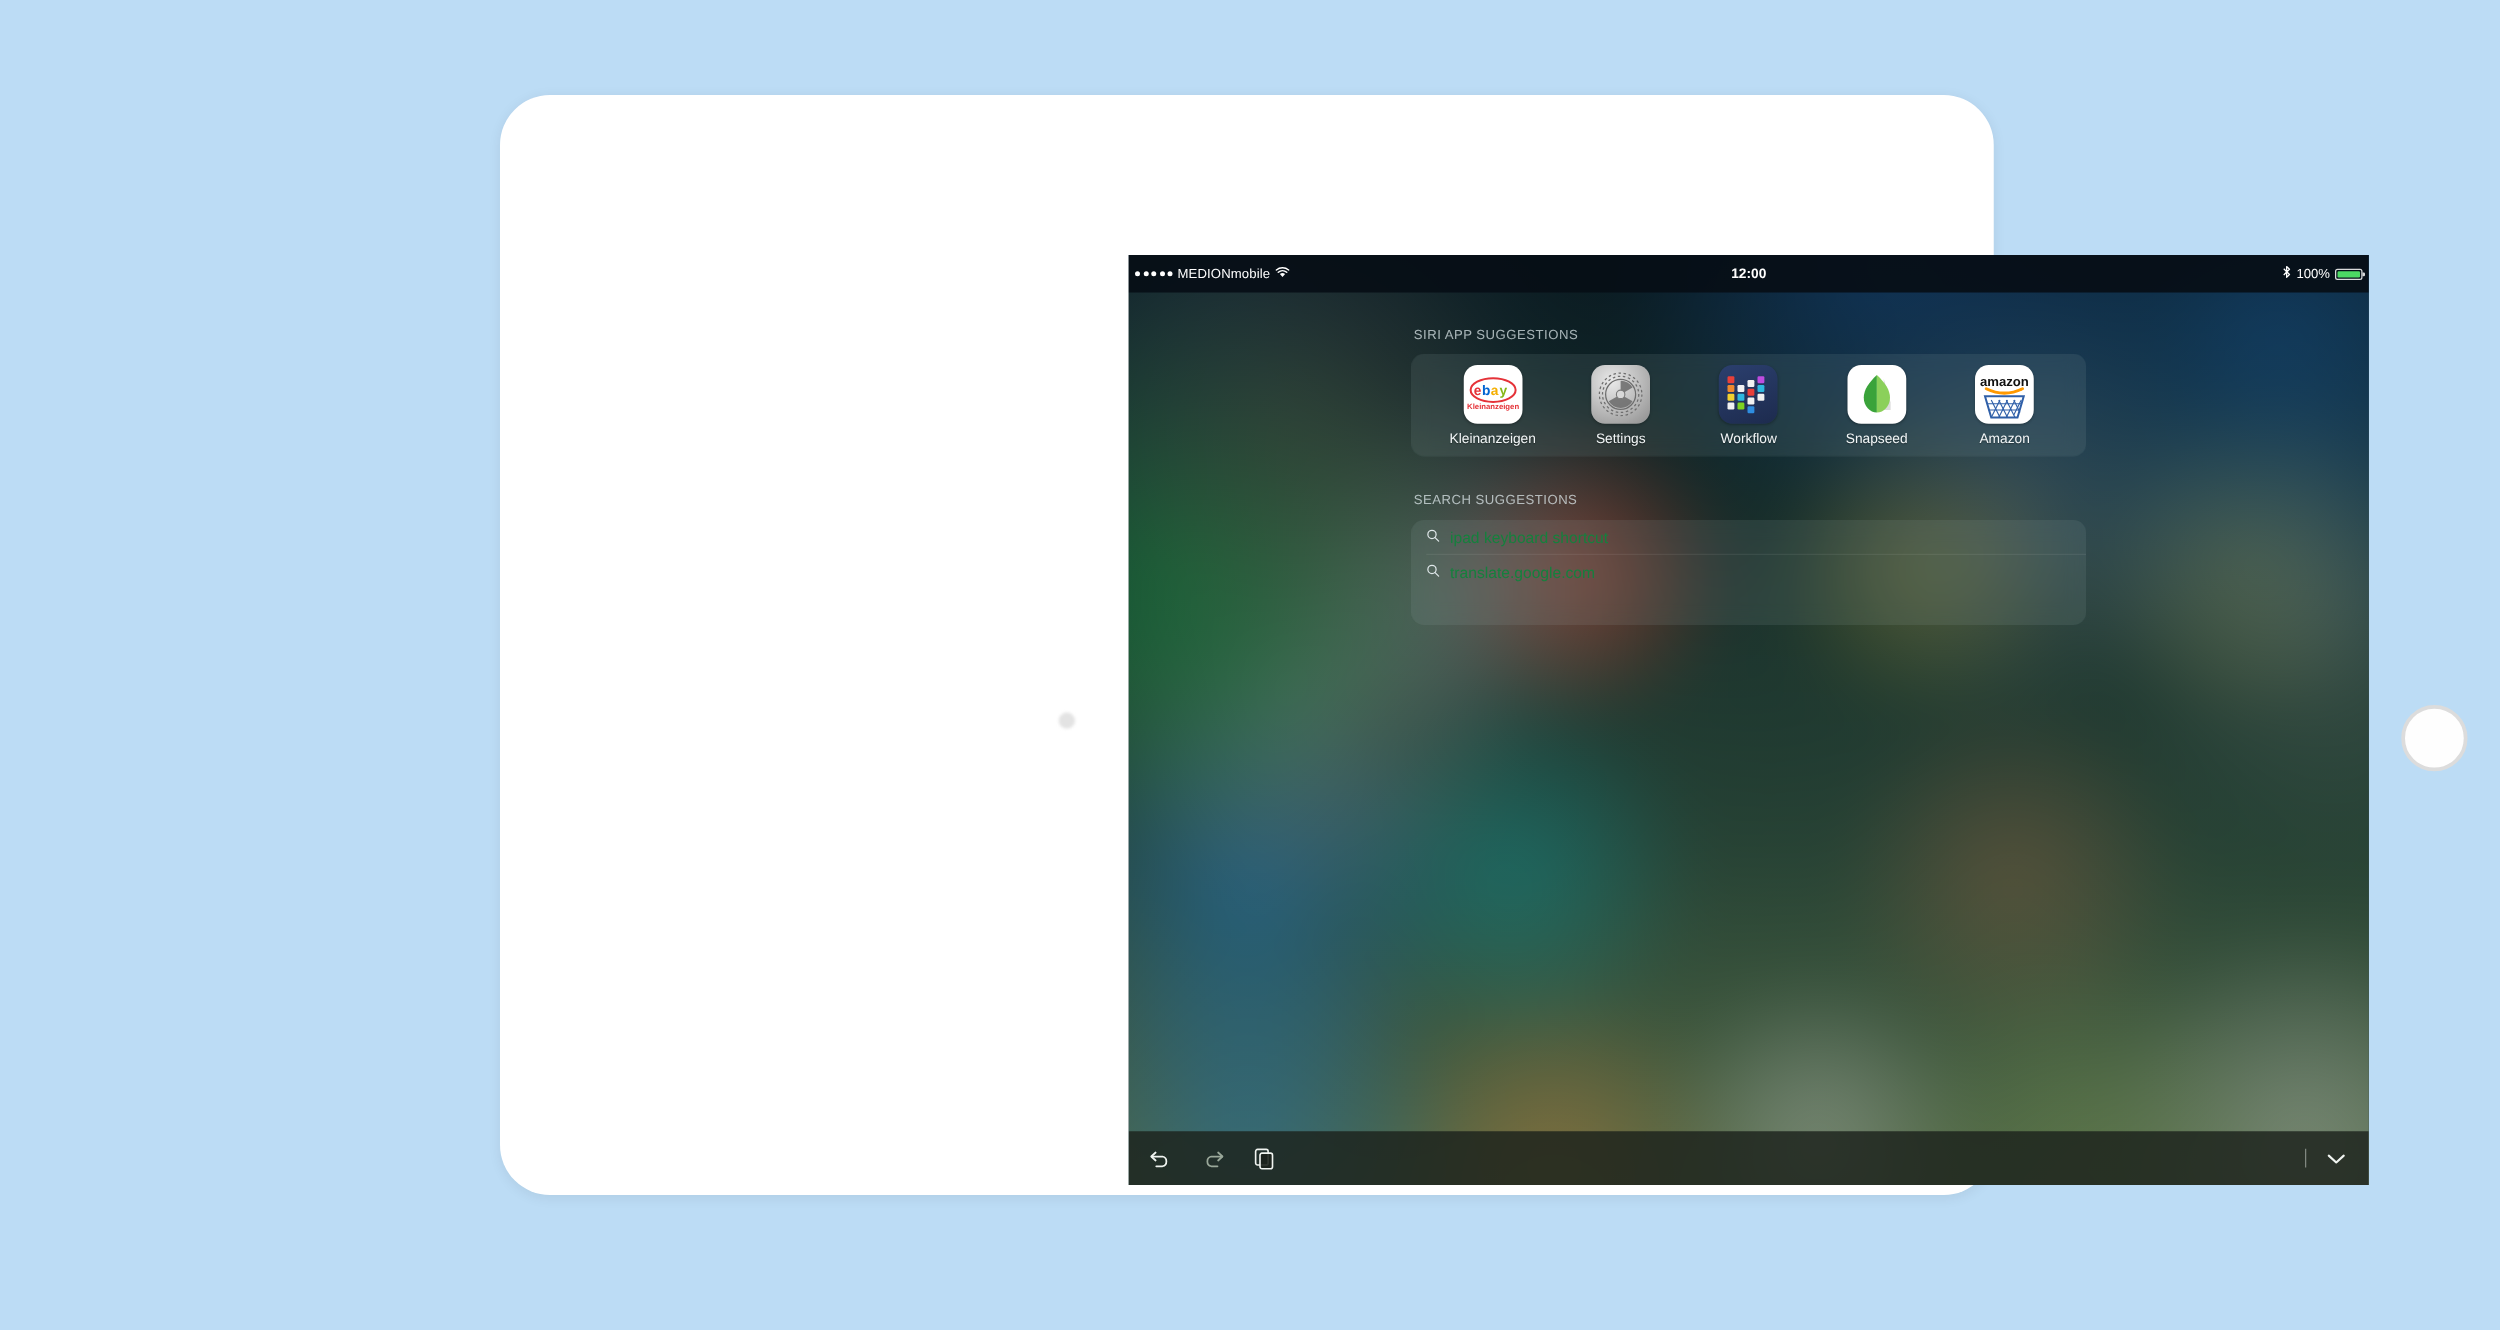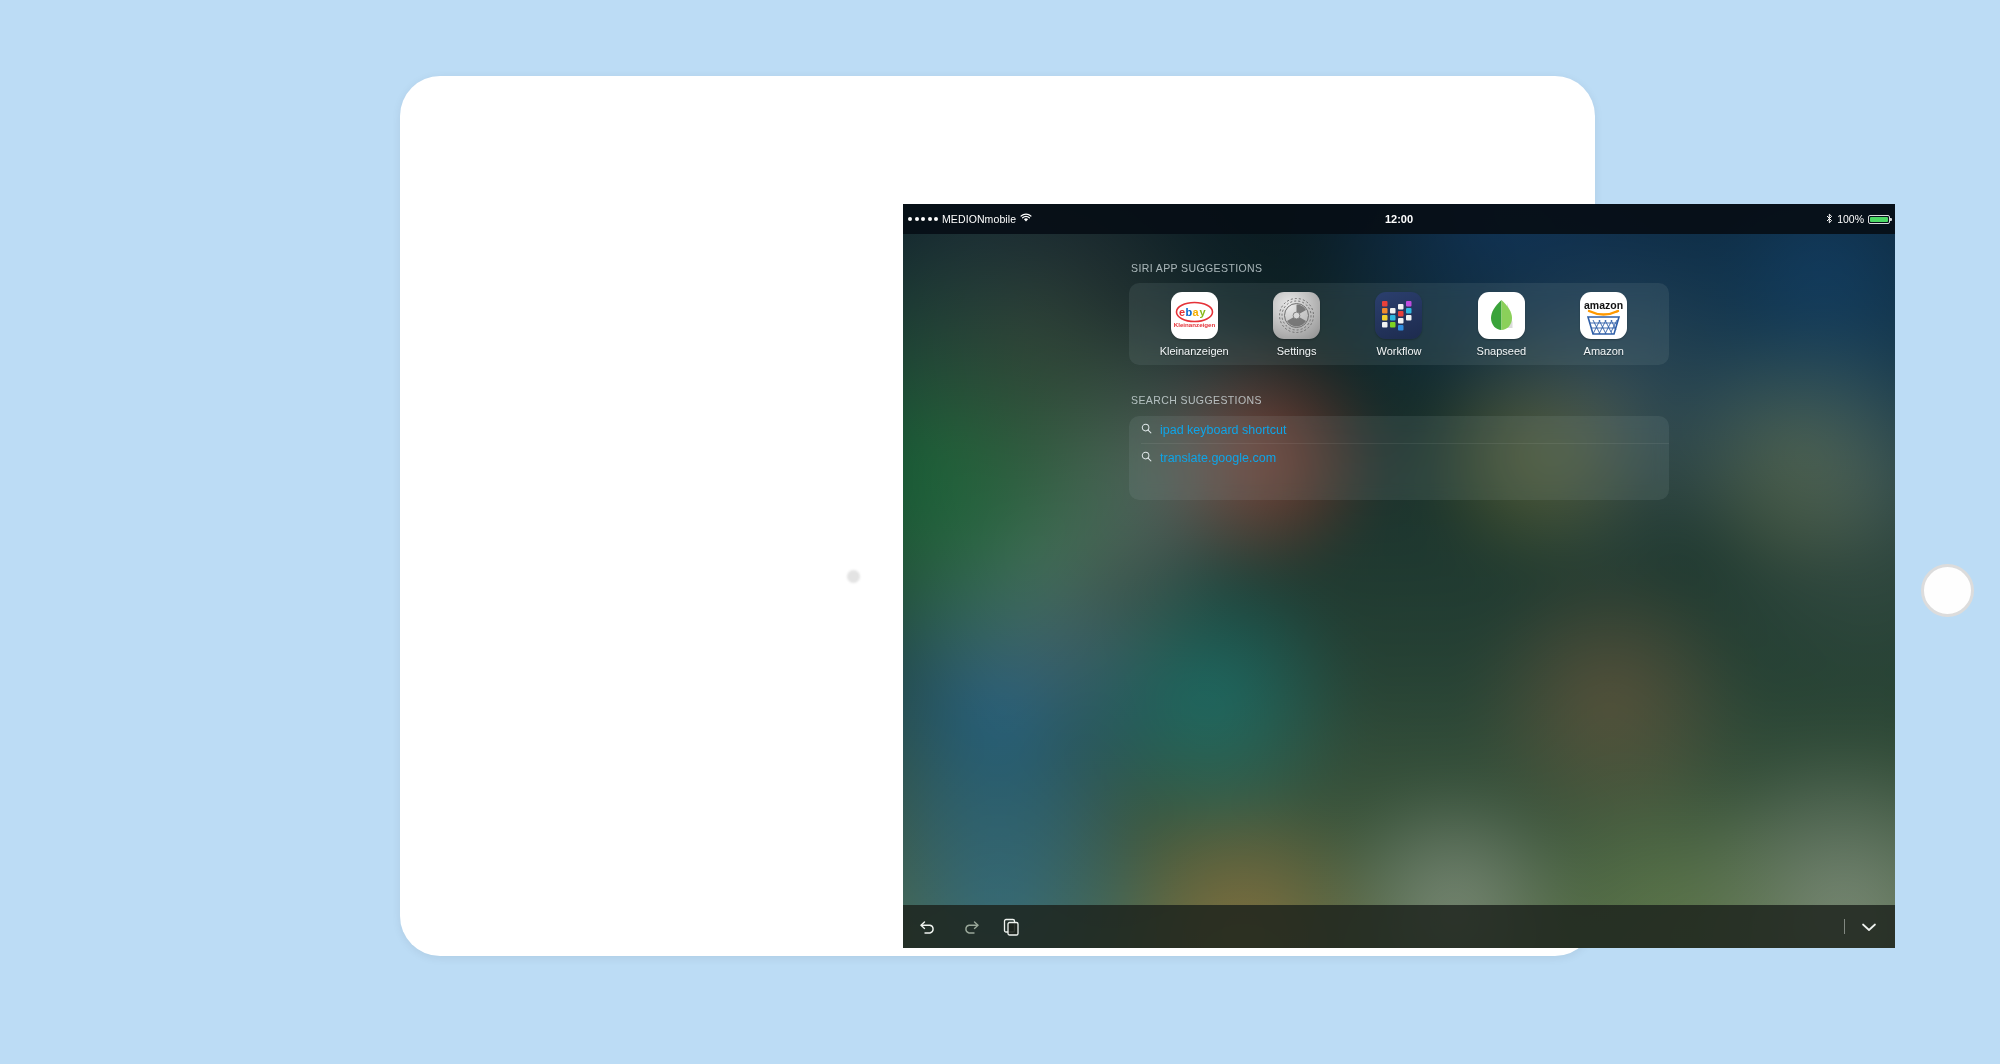--- a/index.html
+++ b/index.html
@@ -200,21 +200,21 @@
 
   
   #suggest-list {
     position: absolute; left: 226px; top: 212px;
     width: 540px; height: 84px;
   }
   .suggest-row {
     height: 28px;
     display: flex; align-items: center;
     padding: 0 12px; gap: 8px;
-    color: #0ea5e9; font-size: 12.5px;
+    color: #15803d; font-size: 12.5px;
     cursor: pointer;
     position: relative;
   }
   .suggest-row:not(:last-child)::after {
     content: ""; position: absolute;
     left: 12px; right: 0; bottom: 0; height: 1px;
     background: rgba(255,255,255,0.07);
   }
 
   

